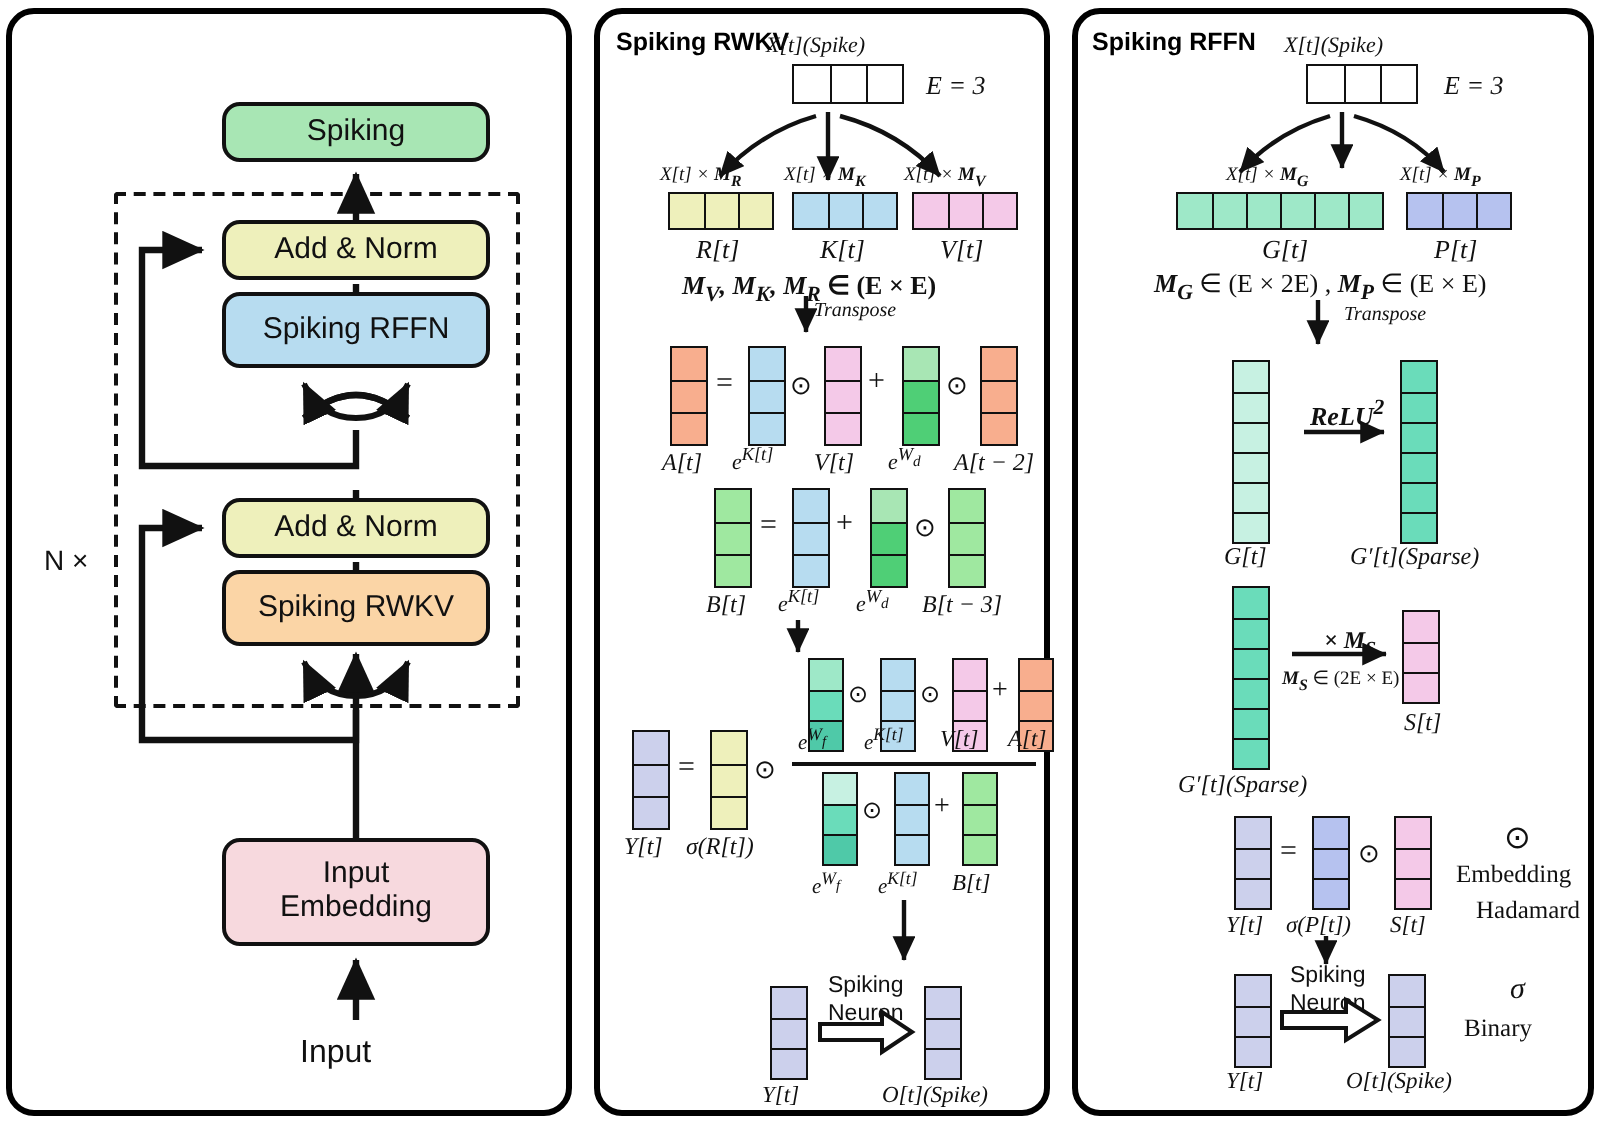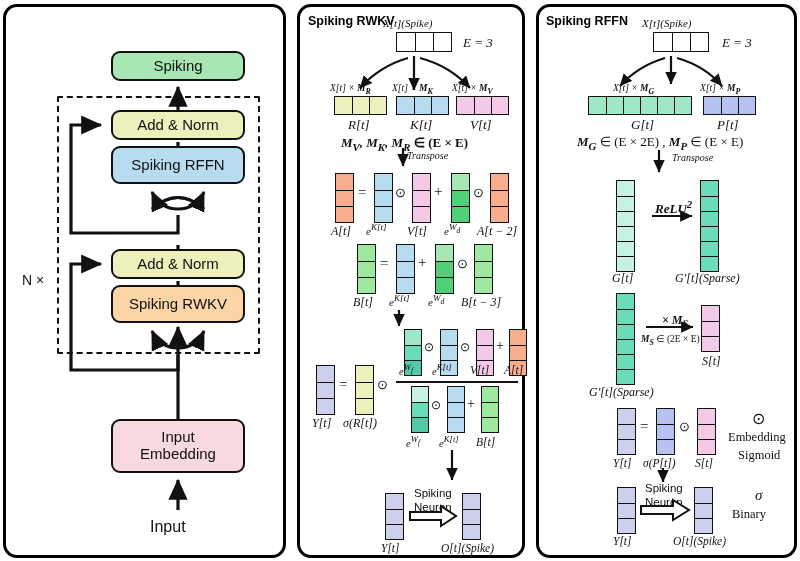--- a/index.html
+++ b/index.html
@@ -350,21 +350,21 @@
 <div class="strip vert" style="left:694px;top:487px;">
   <div class="cell" style="width:17px;height:15px;background:#ccd0ec;"></div>
   <div class="cell" style="width:17px;height:15px;background:#ccd0ec;"></div>
   <div class="cell" style="width:17px;height:15px;background:#ccd0ec;"></div>
 </div>
 <div class="mtx" style="left:613px;top:535px;font-size:11.5px;">Y[t]</div>
 <div class="mtx" style="left:673px;top:535px;font-size:11.5px;">O[t](Spike)</div>
 
 <div class="op" style="left:752px;top:409px;font-size:16px;">⊙</div>
 <div class="lbl" style="left:728px;top:430px;font-size:12.5px;font-family:'Liberation Serif',serif;">Embedding</div>
-<div class="lbl" style="left:738px;top:448px;font-size:12.5px;font-family:'Liberation Serif',serif;">Sigmoid</div>
+<div class="lbl" style="left:738px;top:448px;font-size:12.5px;font-family:'Liberation Serif',serif;">Hadamard</div>
 <div class="op" style="left:755px;top:487px;font-size:15px;font-style:italic;">σ</div>
 <div class="lbl" style="left:732px;top:507px;font-size:12.5px;font-family:'Liberation Serif',serif;">Binary</div>
 
 <svg class="ov">
   <defs>
     <marker id="ah" markerWidth="8" markerHeight="8" refX="6.2" refY="3" orient="auto">
       <path d="M0,0 L6.6,3 L0,6 Z" fill="#111"></path>
     </marker>
     <marker id="ahs" markerWidth="7" markerHeight="7" refX="5.4" refY="2.6" orient="auto">
       <path d="M0,0 L5.6,2.6 L0,5.2 Z" fill="#111"></path>

